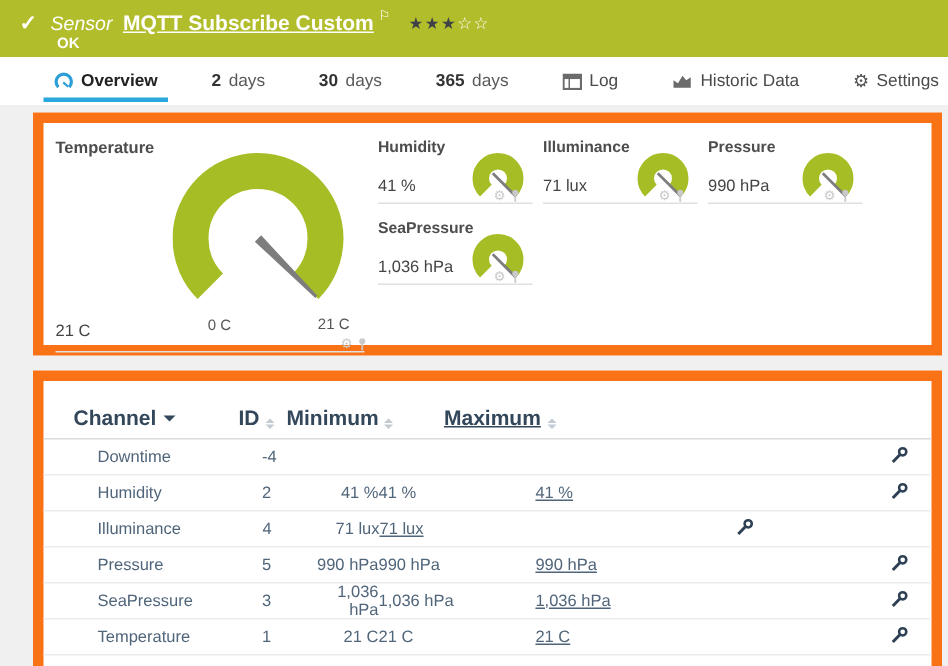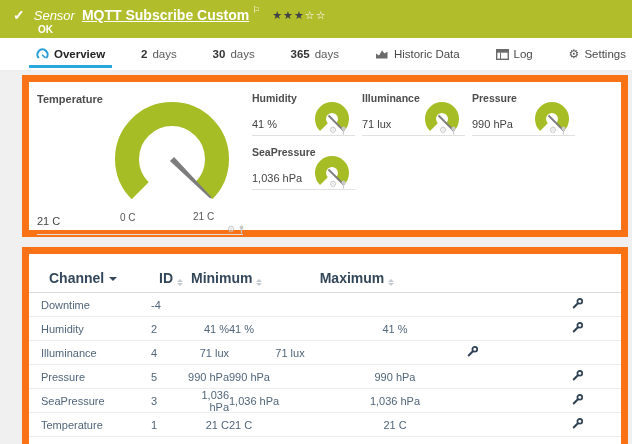--- a/index.html
+++ b/index.html
@@ -34,44 +34,44 @@
   
   .panel { position:absolute; background:#fff; border:7px solid #f97316; box-sizing:border-box; }
   #panel-gauges { left:22px; top:75px; width:606px; height:162px; }
   #panel-table  { left:22px; top:247px; width:606px; height:230px; }
 
   
   .cell-main { position:absolute; left:8px; top:7px; width:206px; height:145px;
                border-bottom:1px solid #e0e0e0; }
   .cell-title { font-size:11px; font-weight:bold; color:#4d4d4d; padding-top:4px; }
   .gauge-big { position:absolute; left:78px; top:10px; }
-  .glabel { position:absolute; font-size:10px; color:#555; text-align:left; }
+  .glabel { position:absolute; font-size:10px; color:#555; text-align:right; }
   .glabel.min { left:83px; top:123px; width:34px; }
   .glabel.max { left:156px; top:122px; width:40px; }
   .cell-value { position:absolute; left:0; bottom:7px; font-size:11px; color:#444; }
   .cell-icons { position:absolute; right:-2px; bottom:0; display:flex; align-items:center; gap:3px; }
   .mini-gear { font-size:9px; color:#c9c9c9; line-height:1; cursor:pointer; }
 
   
   .mini { position:absolute; width:103px; height:46px; border-bottom:1px solid #e0e0e0; }
   .mini-title { font-size:10.5px; font-weight:bold; color:#4d4d4d; padding-top:3px; }
   .mini-gauge { position:absolute; left:60px; top:12px; }
   .mini-value { position:absolute; left:0; bottom:5px; font-size:11px; color:#444; }
   .mini-icons { position:absolute; right:8px; bottom:0; display:flex; align-items:center; gap:3px; }
 
   
   .thead { display:flex; align-items:flex-start; padding:18px 0 6px 20px;
            border-bottom:1px solid #dcdcdc; font-size:14px; font-weight:bold; color:#33475b; line-height:13px; }
-  .trow { display:flex; align-items:center; height:23px; padding-left:12px;
+  .trow { display:flex; align-items:center; height:23px; padding-left:36px;
           border-bottom:1px solid #ececec; font-size:11px; color:#50657a; }
   .c-channel { width:110px; text-align:left; }
   .c-id      { width:32px;  }
   .c-last    { width:46px;  text-align:right; }
   .c-min     { width:105px; text-align:left; }
-  .c-max     { width:122px; text-align:center; }
+  .c-max     { width:122px; text-align:left;text-decoration:underline; }
   .c-sp      { width:99px; }
   .c-tools   { width:44px; text-align:center; }
   .hdr-last { display:inline-block; text-align:center; }
   .sort { display:inline-flex; flex-direction:column; gap:1px; margin-left:4px; vertical-align:1px; cursor:pointer; }
   .sort .su { width:0; height:0; border-left:3px solid transparent; border-right:3px solid transparent;
               border-bottom:3px solid #c3cad1; }
   .sort .sd { width:0; height:0; border-left:3px solid transparent; border-right:3px solid transparent;
               border-top:3px solid #c3cad1; }
   .tri-down { display:inline-block; width:0; height:0; margin-left:5px; vertical-align:2px;
               border-left:4px solid transparent; border-right:4px solid transparent;
@@ -108,32 +108,32 @@
     </div>
     <div class="tab">
       <span class="num">30</span>
       <span class="lab">days</span>
     </div>
     <div class="tab">
       <span class="num">365</span>
       <span class="lab">days</span>
     </div>
     <div class="tab">
-      <svg width="14" height="12" viewBox="0 0 14 12">
-          <path d="M1,10.5 L1,5.5 L4,7.5 L7,2.5 L9.5,5.5 L12.5,3.5 L12.5,10.5 Z" fill="#6b6b6b"></path>
-        </svg>
-      <span>Historic Data</span>
-    </div>
-    <div class="tab">
       <svg width="13" height="11" viewBox="0 0 13 11">
           <rect x="0.7" y="0.7" width="11.6" height="9.6" fill="none" stroke="#6b6b6b" stroke-width="1.4"></rect>
           <rect x="0.7" y="0.7" width="11.6" height="3" fill="#6b6b6b"></rect>
           <line x1="4.5" y1="3.7" x2="4.5" y2="10" stroke="#6b6b6b" stroke-width="1"></line>
         </svg>
       <span>Log</span>
+    </div>
+    <div class="tab">
+      <svg width="14" height="12" viewBox="0 0 14 12">
+          <path d="M1,10.5 L1,5.5 L4,7.5 L7,2.5 L9.5,5.5 L12.5,3.5 L12.5,10.5 Z" fill="#6b6b6b"></path>
+        </svg>
+      <span>Historic Data</span>
     </div>
     <div class="tab">
       <span class="gear-glyph">⚙</span>
       <span>Settings</span>
     </div>
   </div>
 
   <div class="panel" id="panel-gauges">
 
     <div class="cell-main">

